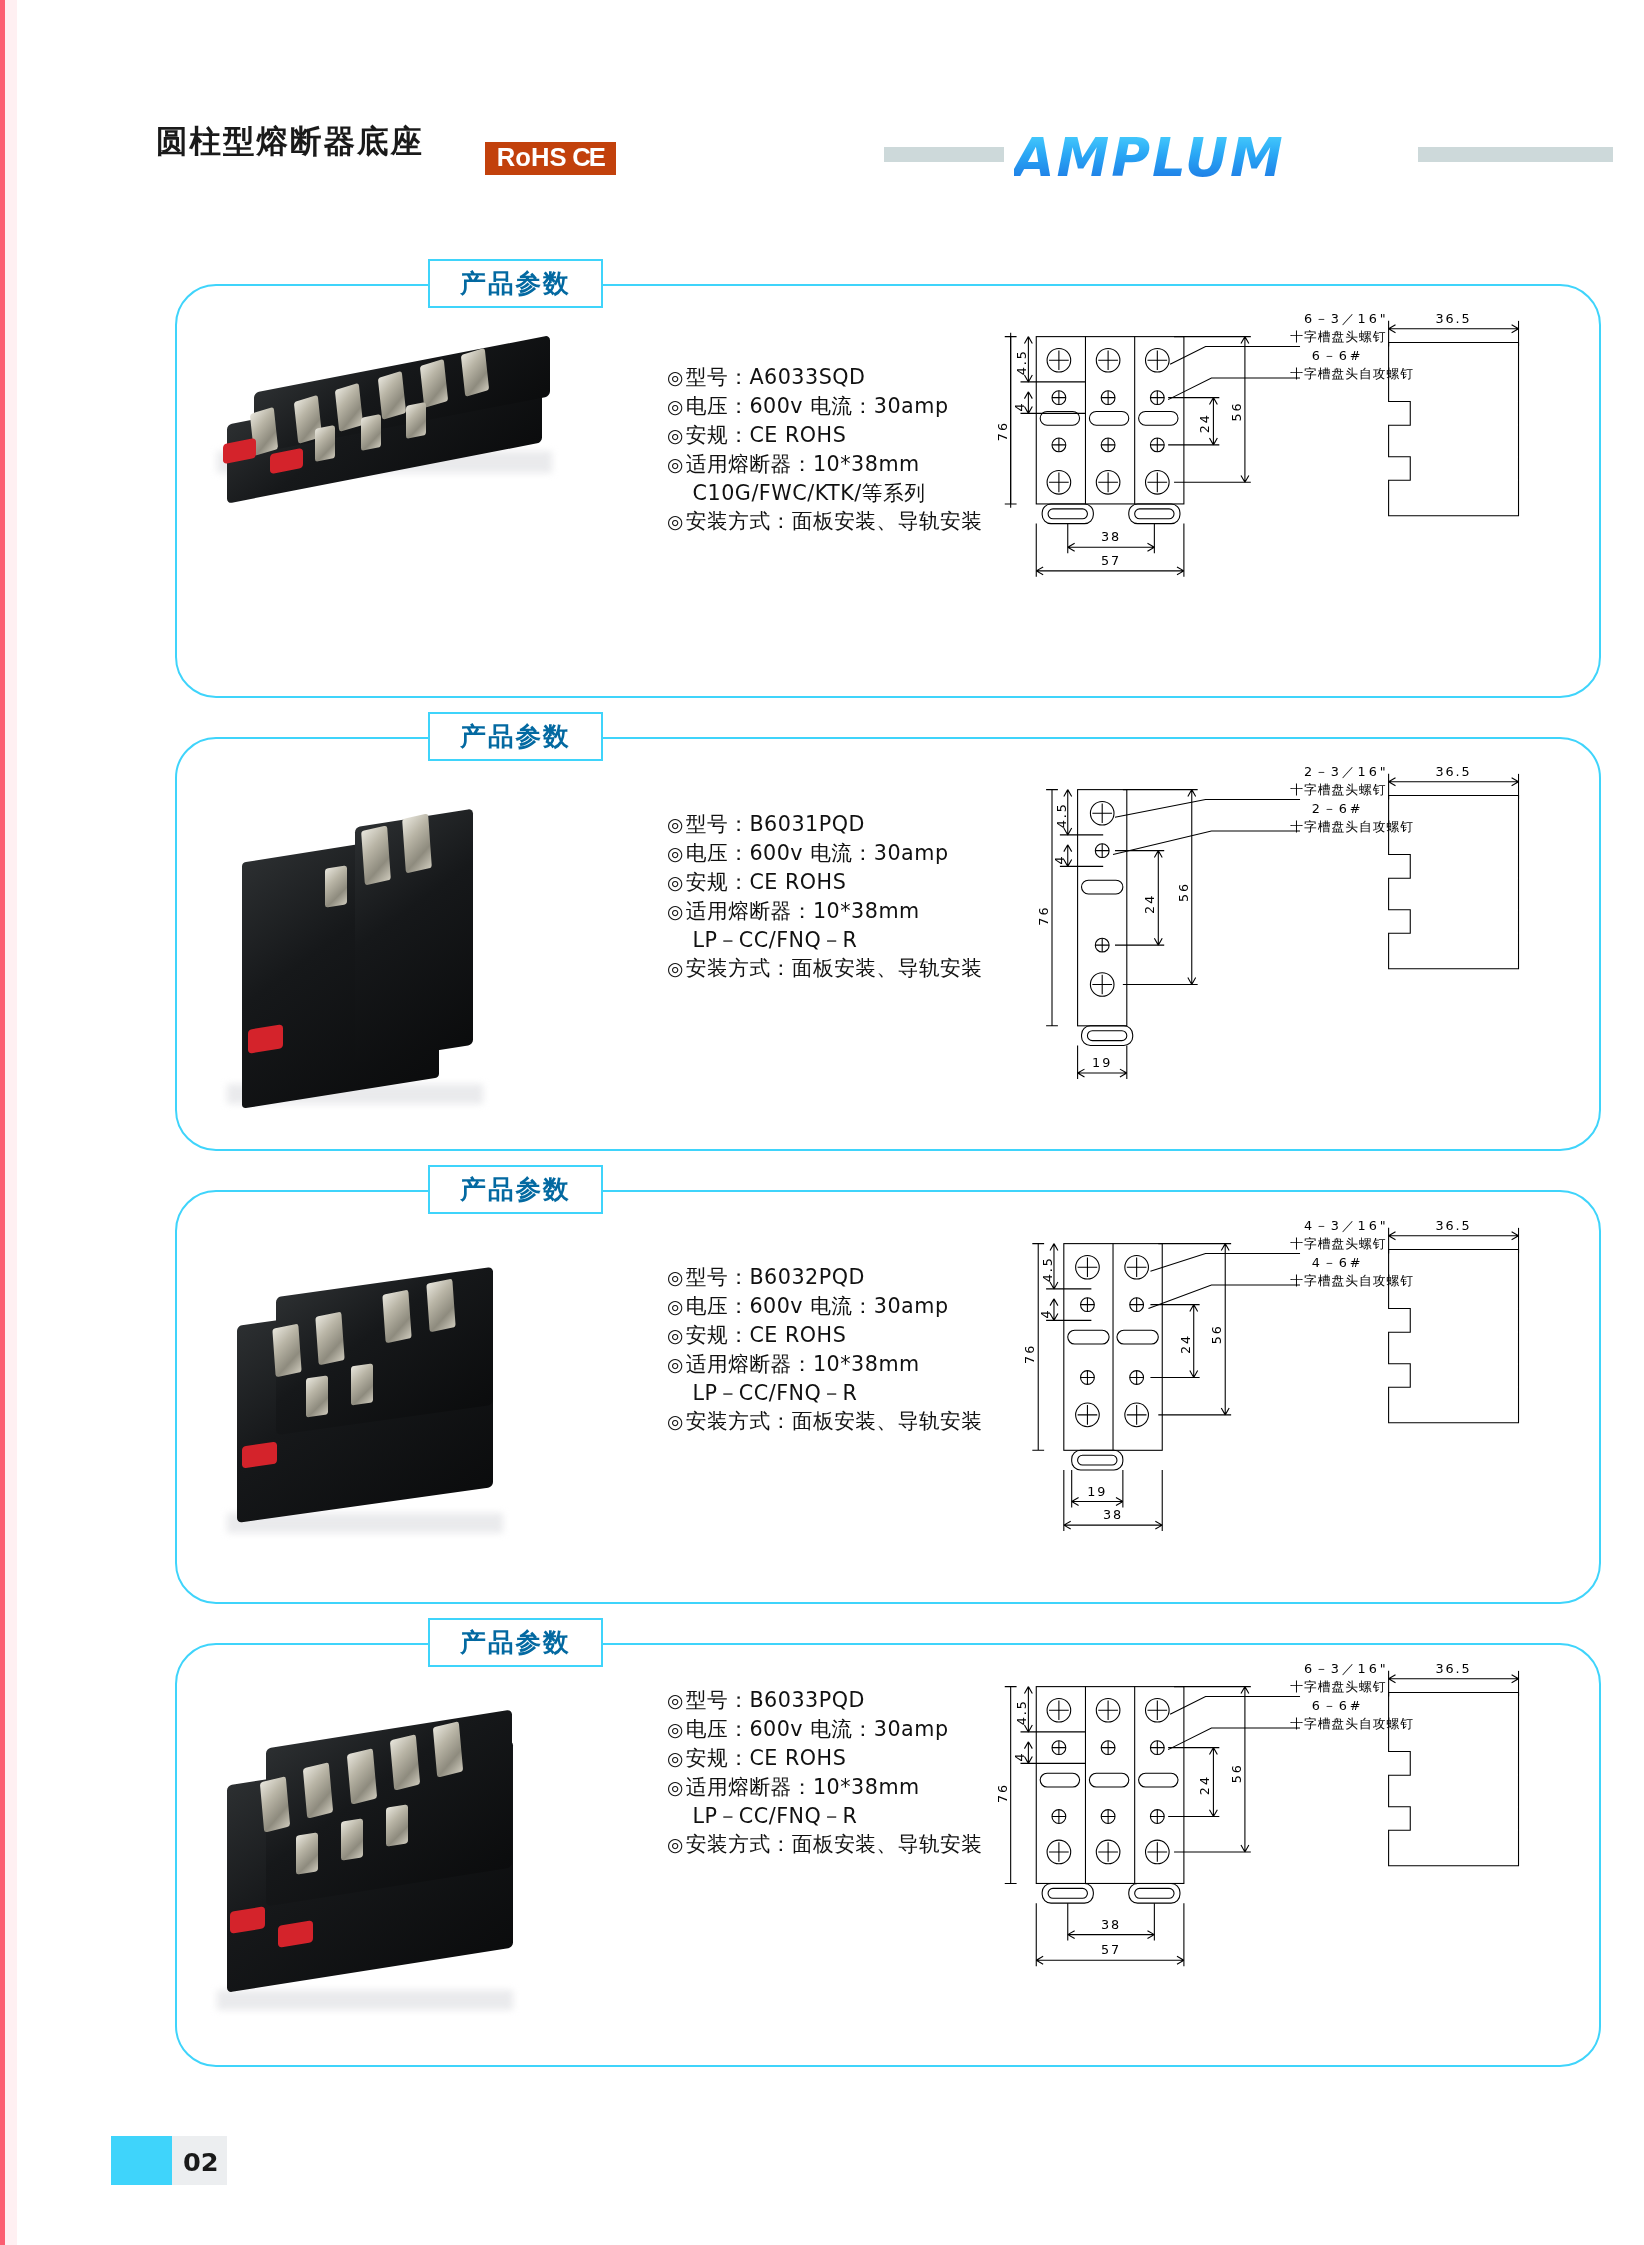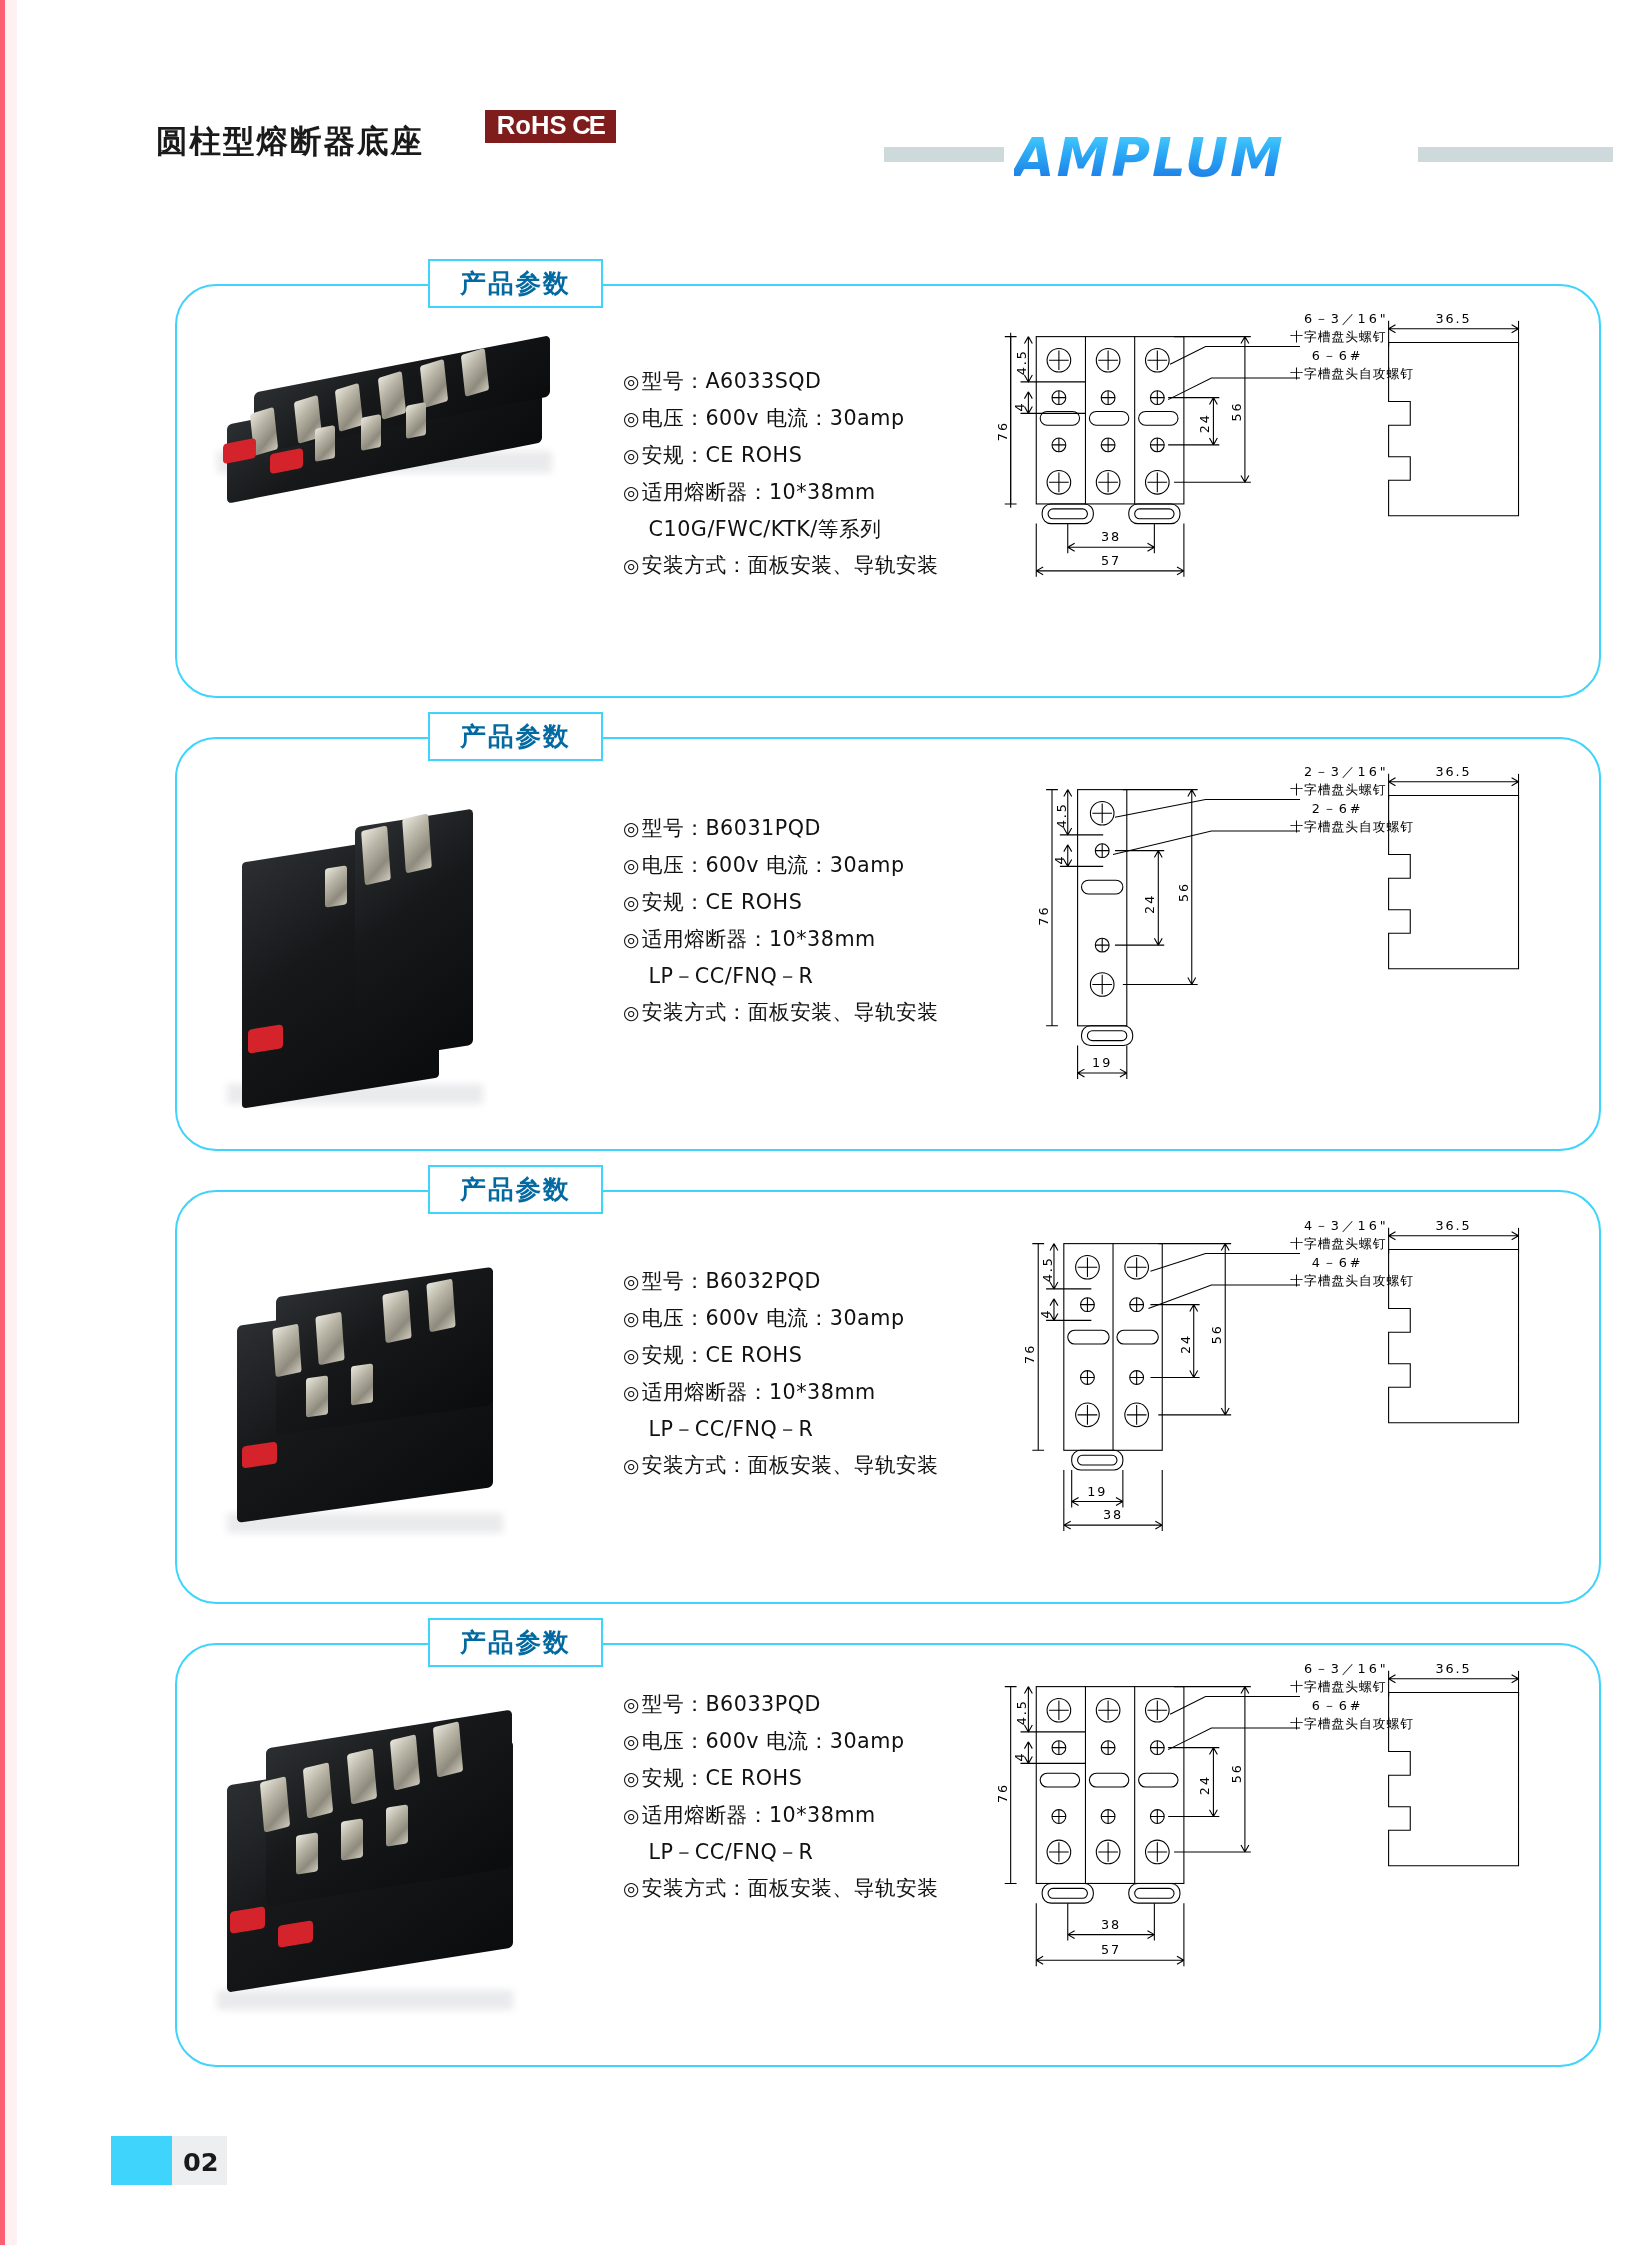--- a/index.html
+++ b/index.html
@@ -23,22 +23,22 @@
 
   
   .header { position:absolute; left:0; top:99px; width:1644px; height:108px; }
   .page-title {
     position:absolute; left:156px; top:21.7px;
     font-size:31.5px; font-weight:bold; letter-spacing:2px;
     color:#1a1a1a;
     font-family:"DejaVu Sans","Liberation Sans",sans-serif;
   }
   .rohs-badge {
-    position:absolute; left:485px; top:11px;
-    background:#7f1d1d; color:#fff;
+    position:absolute; left:485px; top:43px;
+    background:#c2410c; color:#fff;
     font-size:25.6px; font-weight:bold;
     padding:2px 11.8px 3.9px 11.8px;
     letter-spacing:0px;
     font-family:"Liberation Sans",sans-serif;
     line-height:1.05;
   }
   .rohs-badge .ce { letter-spacing:-2px; margin-left:5.9px; }
 
   .brand-wrap { position:absolute; right:31.5px; top:29.6px; width:729px; height:47px; }
   .brand-bar-l {
@@ -96,22 +96,23 @@
   .tab-mask-3 { top:1187px; }
   .tab-mask-4 { top:1640px; }
 
   
   .specs {
     position:absolute;
     font-family:"DejaVu Sans","Liberation Sans",sans-serif;
     color:#111;
   }
   .spec-line {
-    font-size:20.7px; line-height:36px; white-space:nowrap;
+    font-size:20.7px; line-height:28px; white-space:nowrap;
     letter-spacing:0.5px;
+    margin-left:44px;
   }
   .spec-line.indent { padding-left:25.6px; }
   .bullet { font-size:18.7px; margin-right:2px; }
 
   
   .photo { position:absolute; }
   .ph-body {
     position:absolute;
     background:linear-gradient(150deg,#2c2f31 0%,#16181a 40%,#0b0c0d 100%);
     border-radius:4.9px;

